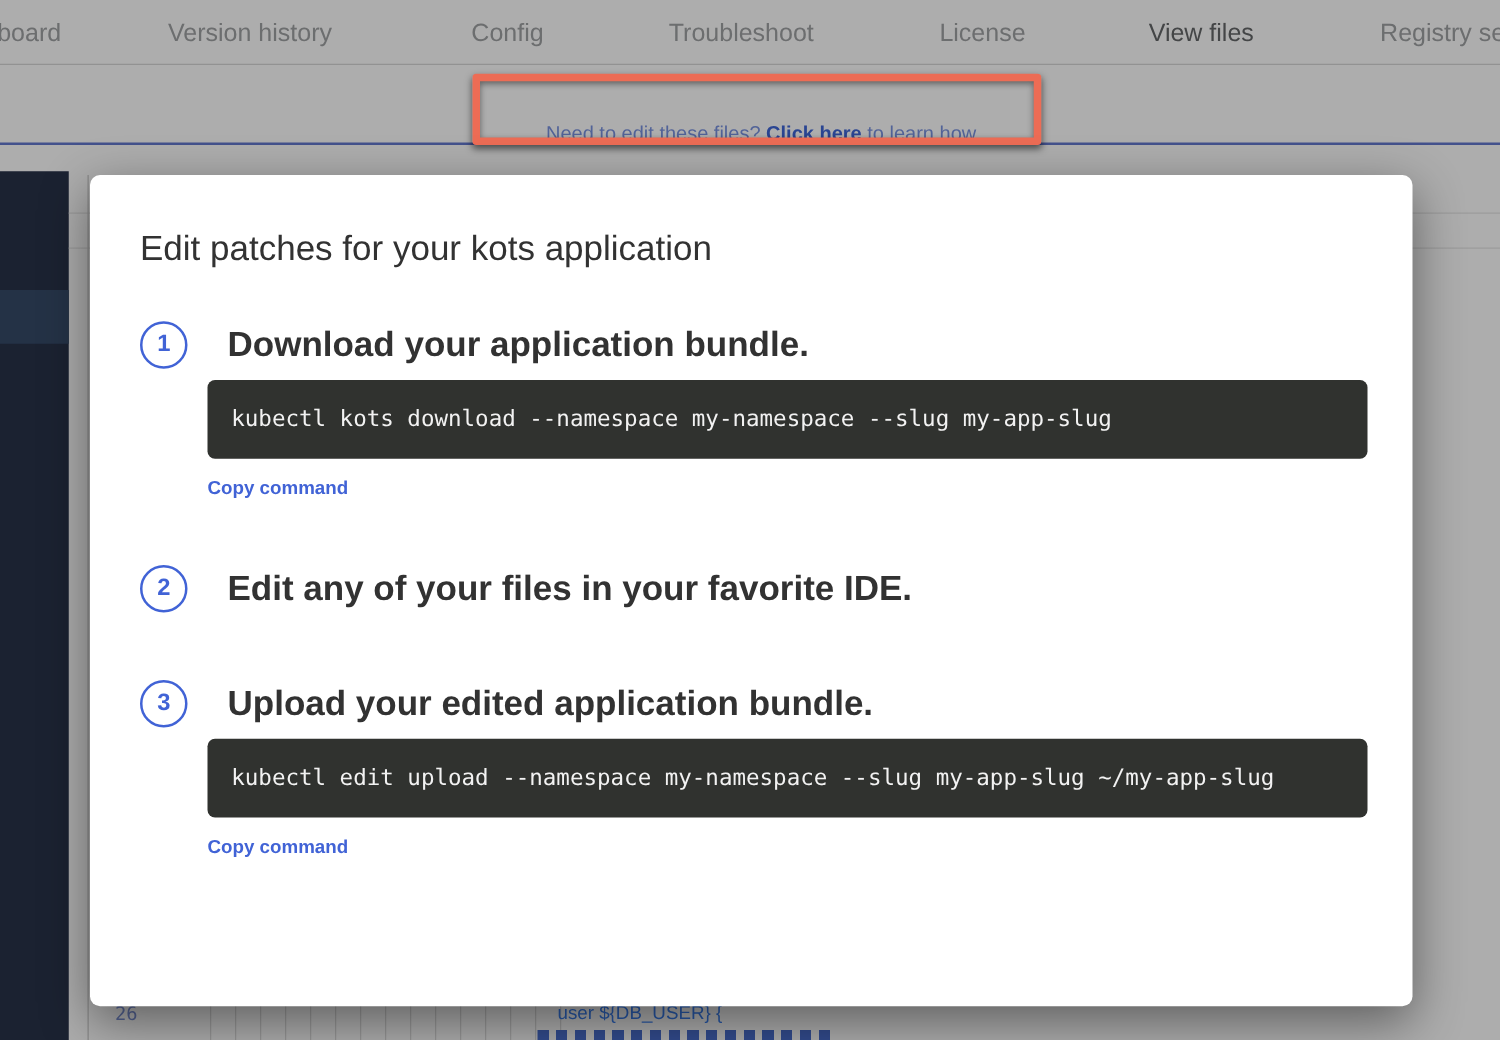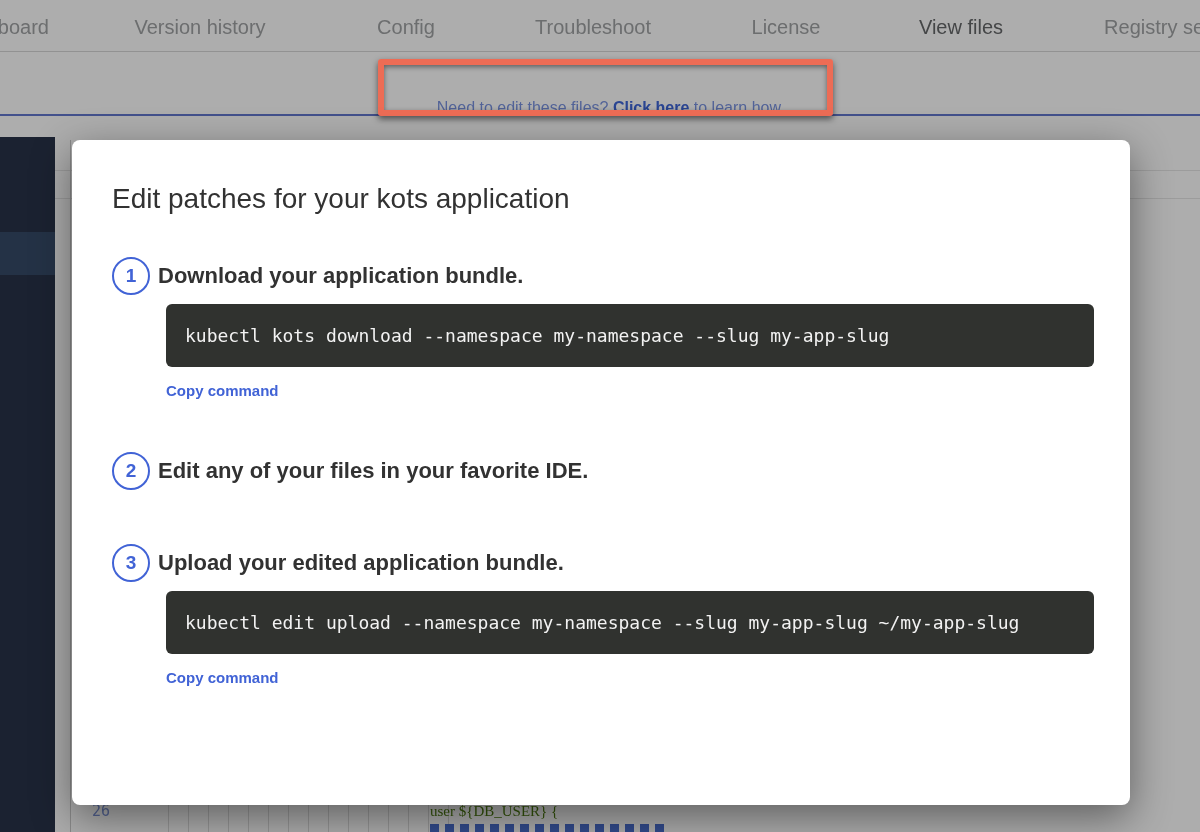--- a/index.html
+++ b/index.html
@@ -50,23 +50,23 @@
   .hline { position:absolute; left:0; width:1145px; height:1px; background:#e6e6e6; }
   .gutter-border { position:absolute; left:15px; top:22px; width:1px; height:692px; background:#cccccc; }
   .iguide { position:absolute; top:60px; width:1px; height:654px; background:#dcdcdc; }
 
   .gutter-num {
     position:absolute; left:15px; top:682px; width:40px; text-align:right;
     font-family:"DejaVu Sans Mono", monospace; font-size:15px; line-height:22px;
     color:#7d93d8;
   }
   .code-line {
-    position:absolute; left:375px; top:682px; white-space:pre;
-    font-family:Liberation Serif, serif; font-size:15px; line-height:22px;
-    color:#4d7c0f;
+    position:absolute; left:391px; top:682px; white-space:pre;
+    font-family:Liberation Sans, sans-serif; font-size:15px; line-height:22px;
+    color:#3b82f6;
   }
   .code-line-partial {
     position:absolute; left:375px; top:706px; width:235px; height:8px;
     background:repeating-linear-gradient(90deg,#4a6fd0 0 9px, transparent 9px 15px);
   }
 
   
   .overlay { position:absolute; inset:0; background:rgba(0,0,0,0.32); z-index:5; }
 
   
@@ -88,21 +88,21 @@
     margin-bottom:40px;
   }
   .step { display:flex; align-items:center; height:40px; }
   .step + .step, .copy + .step { margin-top:52px; }
   .step-circle {
     width:38px; height:38px; border:2px solid #4163d6; border-radius:50%;
     color:#4163d6; font-size:19px; font-weight:bold;
     display:flex; align-items:center; justify-content:center; flex:0 0 38px;
   }
   .step-heading {
-    margin-left:8px; font-size:22px; font-weight:bold; color:#323232;
+    margin-left:32px; font-size:28px; font-weight:bold; color:#323232;
   }
   .codeblock {
     margin:8px 0 0 54px; width:928px; height:63px;
     background:#30322f; border-radius:6px;
     display:flex; align-items:center; padding:0 19px;
   }
   .codeblock code {
     font-family:"DejaVu Sans Mono", monospace; font-size:18px; color:#f2f2f2;
     white-space:pre;
   }

